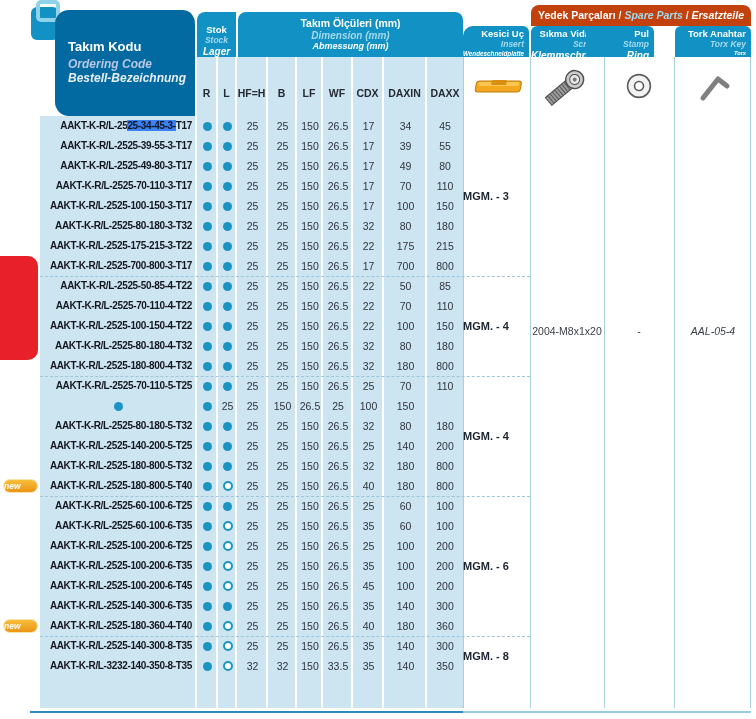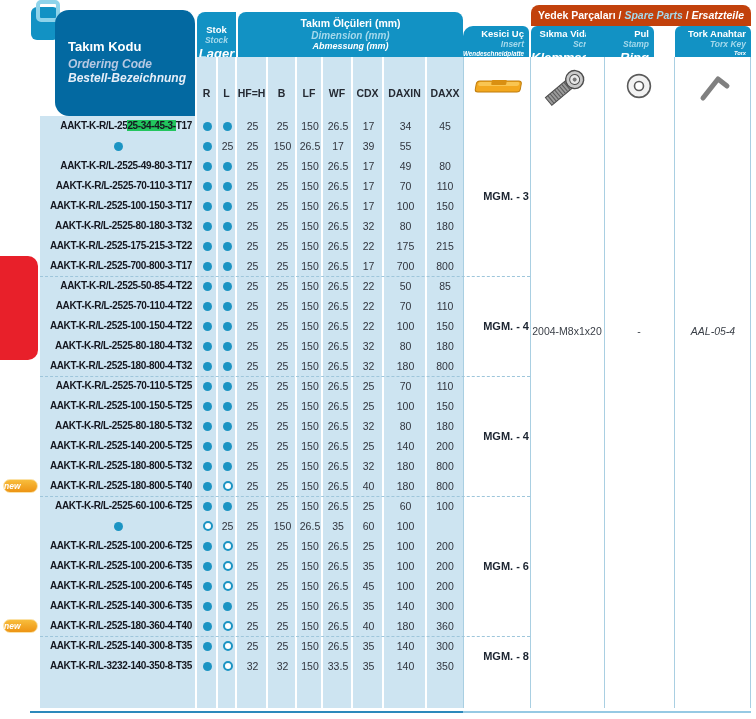--- a/index.html
+++ b/index.html
@@ -25,21 +25,21 @@
   .dim-head{left:238px;top:12px;width:225px;height:45px;background:#1292c4;
             border-radius:8px 8px 0 0;text-align:center;box-sizing:border-box;padding-top:6px;}
   .spare-band{left:531px;top:5px;width:220px;height:21px;background:#c2410c;
               border-radius:8px 8px 0 0;text-align:center;line-height:21px;font-size:10.5px;}
   .spare-band .w1{color:#fff;font-weight:bold;}
   .spare-band .w2{color:#a5d9ec;font-style:italic;font-weight:bold;}
   .spare-band .w3{color:#fff;font-weight:bold;font-style:italic;}
   .spare-band .sp{color:#fff;font-weight:bold;}
   .h1{font-size:9.5px;font-weight:bold;color:#fff;line-height:1.14;}
   .h2{font-size:8.5px;font-weight:bold;font-style:italic;color:#a5d9ec;line-height:1.14;}
-  .h3{font-size:13px;font-weight:bold;font-style:italic;color:#fff;line-height:1.2;}
+  .h3{font-size:10px;font-weight:bold;font-style:italic;color:#fff;line-height:1.2;}
   .dim-head .h1{font-size:10.5px;}
   .dim-head .h2{font-size:10px;}
   .dim-head .h3{font-size:9px;}
   .tabbox{background:#1292c4;text-align:right;box-sizing:border-box;
           padding:3px 5px 0 0;border-radius:6px 6px 0 0;}
   .insert-head{left:463px;top:26px;width:66px;height:31px;border-radius:10px 6px 0 0;}
   .insert-head .h3{font-size:6.3px;}
   .screw-head{left:531px;top:26px;width:72px;height:31px;}
   .washer-head{left:586px;top:26px;width:68px;height:31px;}
   .torx-head{left:675px;top:26px;width:76px;height:31px;}
@@ -63,31 +63,31 @@
   .colstrip{left:197px;top:116px;width:266px;height:592px;background:#cde4f1;display:grid;
             grid-template-columns:21px 19px 31px 29px 26px 30px 31px 43px 36px;}
   .colstrip .c{border-right:2px solid #fff;box-sizing:border-box;}
   .colstrip .c:last-child{border-right:none;}
 
   
   .rows{left:40px;top:116px;width:423px;z-index:2;}
   .row{display:grid;grid-template-columns:157px 21px 19px 31px 29px 26px 30px 31px 43px 36px;height:20px;}
   .row .code{text-align:right;padding-right:5px;font-weight:bold;font-size:10px;
              letter-spacing:-0.35px;color:#14161f;line-height:20px;white-space:nowrap;overflow:hidden;}
-  .row .code .hl{background:#22c55e;}
+  .row .code .hl{background:#3b82f6;}
   .row .dotc{display:flex;align-items:center;justify-content:center;}
   .dot{width:9px;height:9px;border-radius:50%;background:#1b94c3;}
   .dot.open{background:#fff;border:2px solid #1b94c3;box-sizing:border-box;width:10px;height:10px;}
   .row .num{text-align:center;font-size:10.5px;color:#31353e;line-height:20px;}
 
   
   .gsep{position:absolute;left:40px;width:490px;height:0;border-top:1px dashed #9ec6db;z-index:3;}
 
   
-  .mgm{left:463px;width:66px;height:20px;line-height:20px;text-align:right;
+  .mgm{left:463px;width:66px;height:20px;line-height:20px;text-align:left;
        font-size:11px;font-weight:bold;color:#1c2430;z-index:4;}
   .mgm1{top:186px;} .mgm2{top:316px;} .mgm3{top:426px;} .mgm4{top:556px;} .mgm5{top:646px;}
 
   
   .spv{top:322px;height:18px;line-height:18px;font-size:10.5px;color:#3a3f47;text-align:center;z-index:4;}
   .spv-screw{left:531px;width:72px;}
   .spv-washer{left:605px;width:68px;}
   .spv-torx{left:675px;width:76px;font-style:italic;}
 
   
@@ -227,20 +227,21 @@
         </div>
         <div class="c num">25</div>
         <div class="c num">25</div>
         <div class="c num">150</div>
         <div class="c num">26.5</div>
         <div class="c num">17</div>
         <div class="c num">34</div>
         <div class="c num">45</div>
       </div>
       <div class="row">
+        <div class="c code">AAKT-K-R/L-2525-39-55-3-T17</div>
         <div class="c dotc">
           <span class="dot"></span>
         </div>
         <div class="c dotc">
           <span class="dot"></span>
         </div>
         <div class="c num">25</div>
         <div class="c num">25</div>
         <div class="c num">150</div>
         <div class="c num">26.5</div>
@@ -434,21 +435,20 @@
         </div>
         <div class="c num">25</div>
         <div class="c num">25</div>
         <div class="c num">150</div>
         <div class="c num">26.5</div>
         <div class="c num">25</div>
         <div class="c num">70</div>
         <div class="c num">110</div>
       </div>
       <div class="row">
-        <div class="c code">AAKT-K-R/L-2525-100-150-5-T25</div>
         <div class="c dotc">
           <span class="dot"></span>
         </div>
         <div class="c dotc">
           <span class="dot"></span>
         </div>
         <div class="c num">25</div>
         <div class="c num">25</div>
         <div class="c num">150</div>
         <div class="c num">26.5</div>
@@ -530,20 +530,21 @@
         </div>
         <div class="c num">25</div>
         <div class="c num">25</div>
         <div class="c num">150</div>
         <div class="c num">26.5</div>
         <div class="c num">25</div>
         <div class="c num">60</div>
         <div class="c num">100</div>
       </div>
       <div class="row">
+        <div class="c code">AAKT-K-R/L-2525-60-100-6-T35</div>
         <div class="c dotc">
           <span class="dot"></span>
         </div>
         <div class="c dotc">
           <span class="dot open"></span>
         </div>
         <div class="c num">25</div>
         <div class="c num">25</div>
         <div class="c num">150</div>
         <div class="c num">26.5</div>

